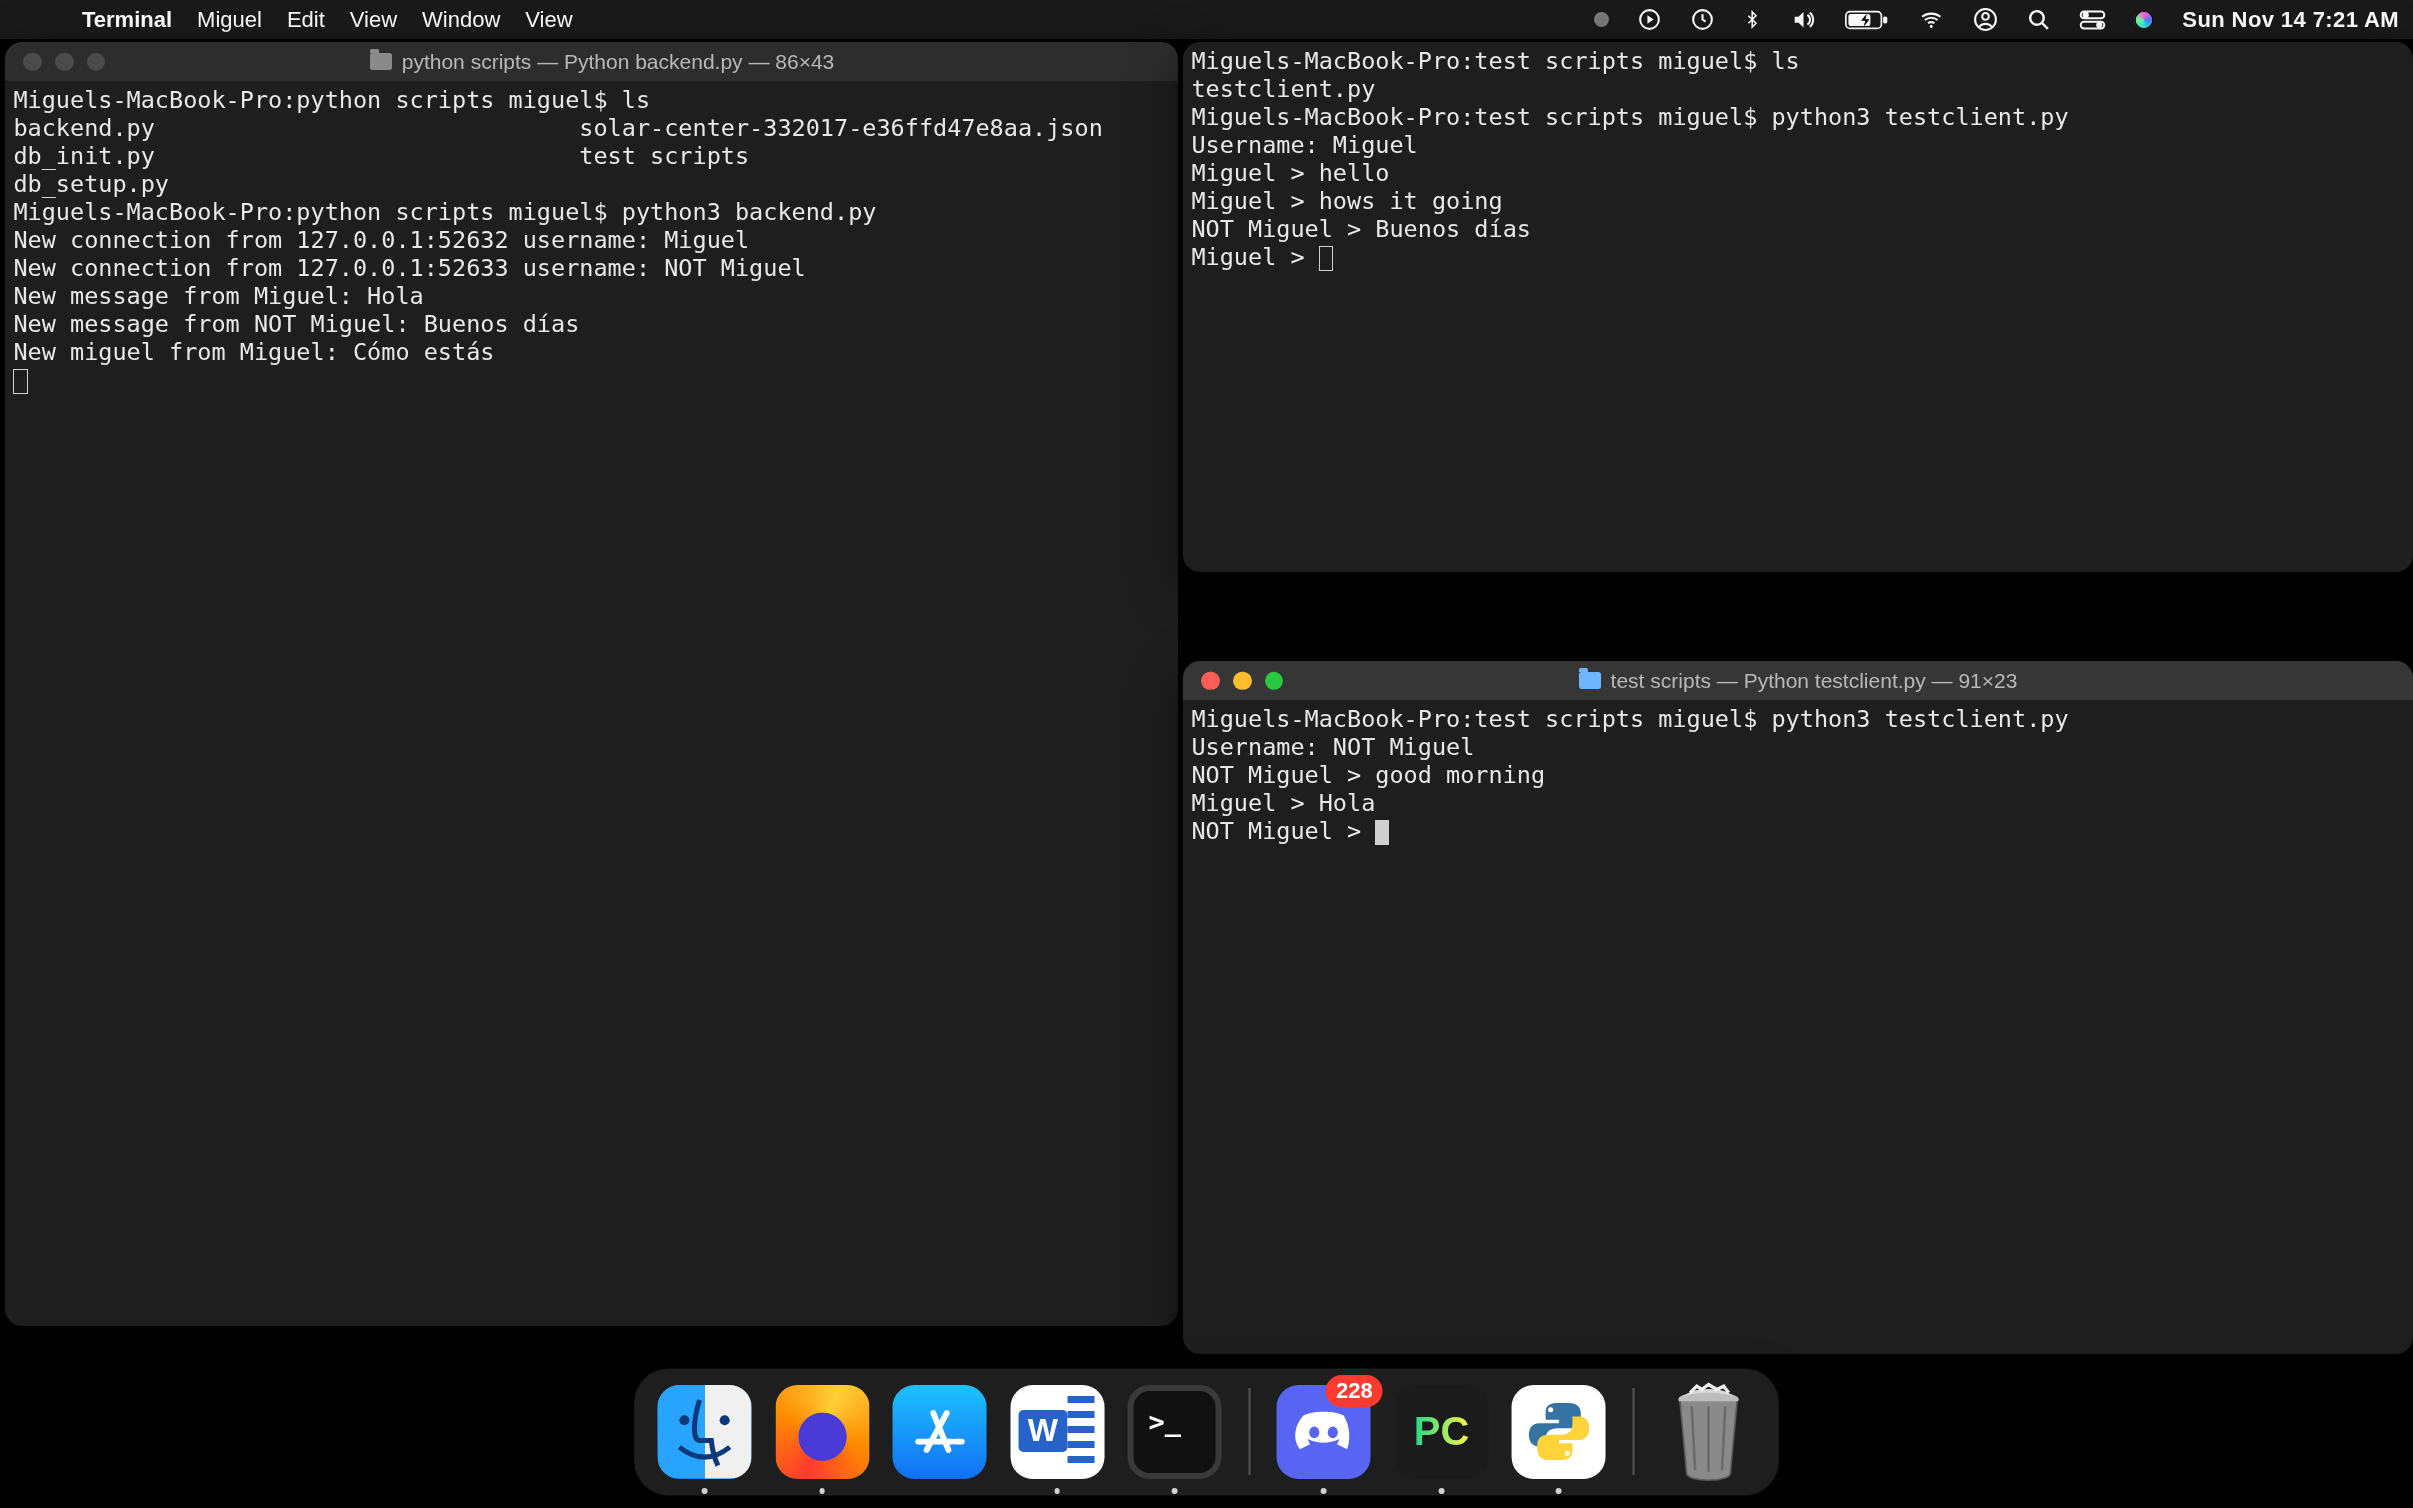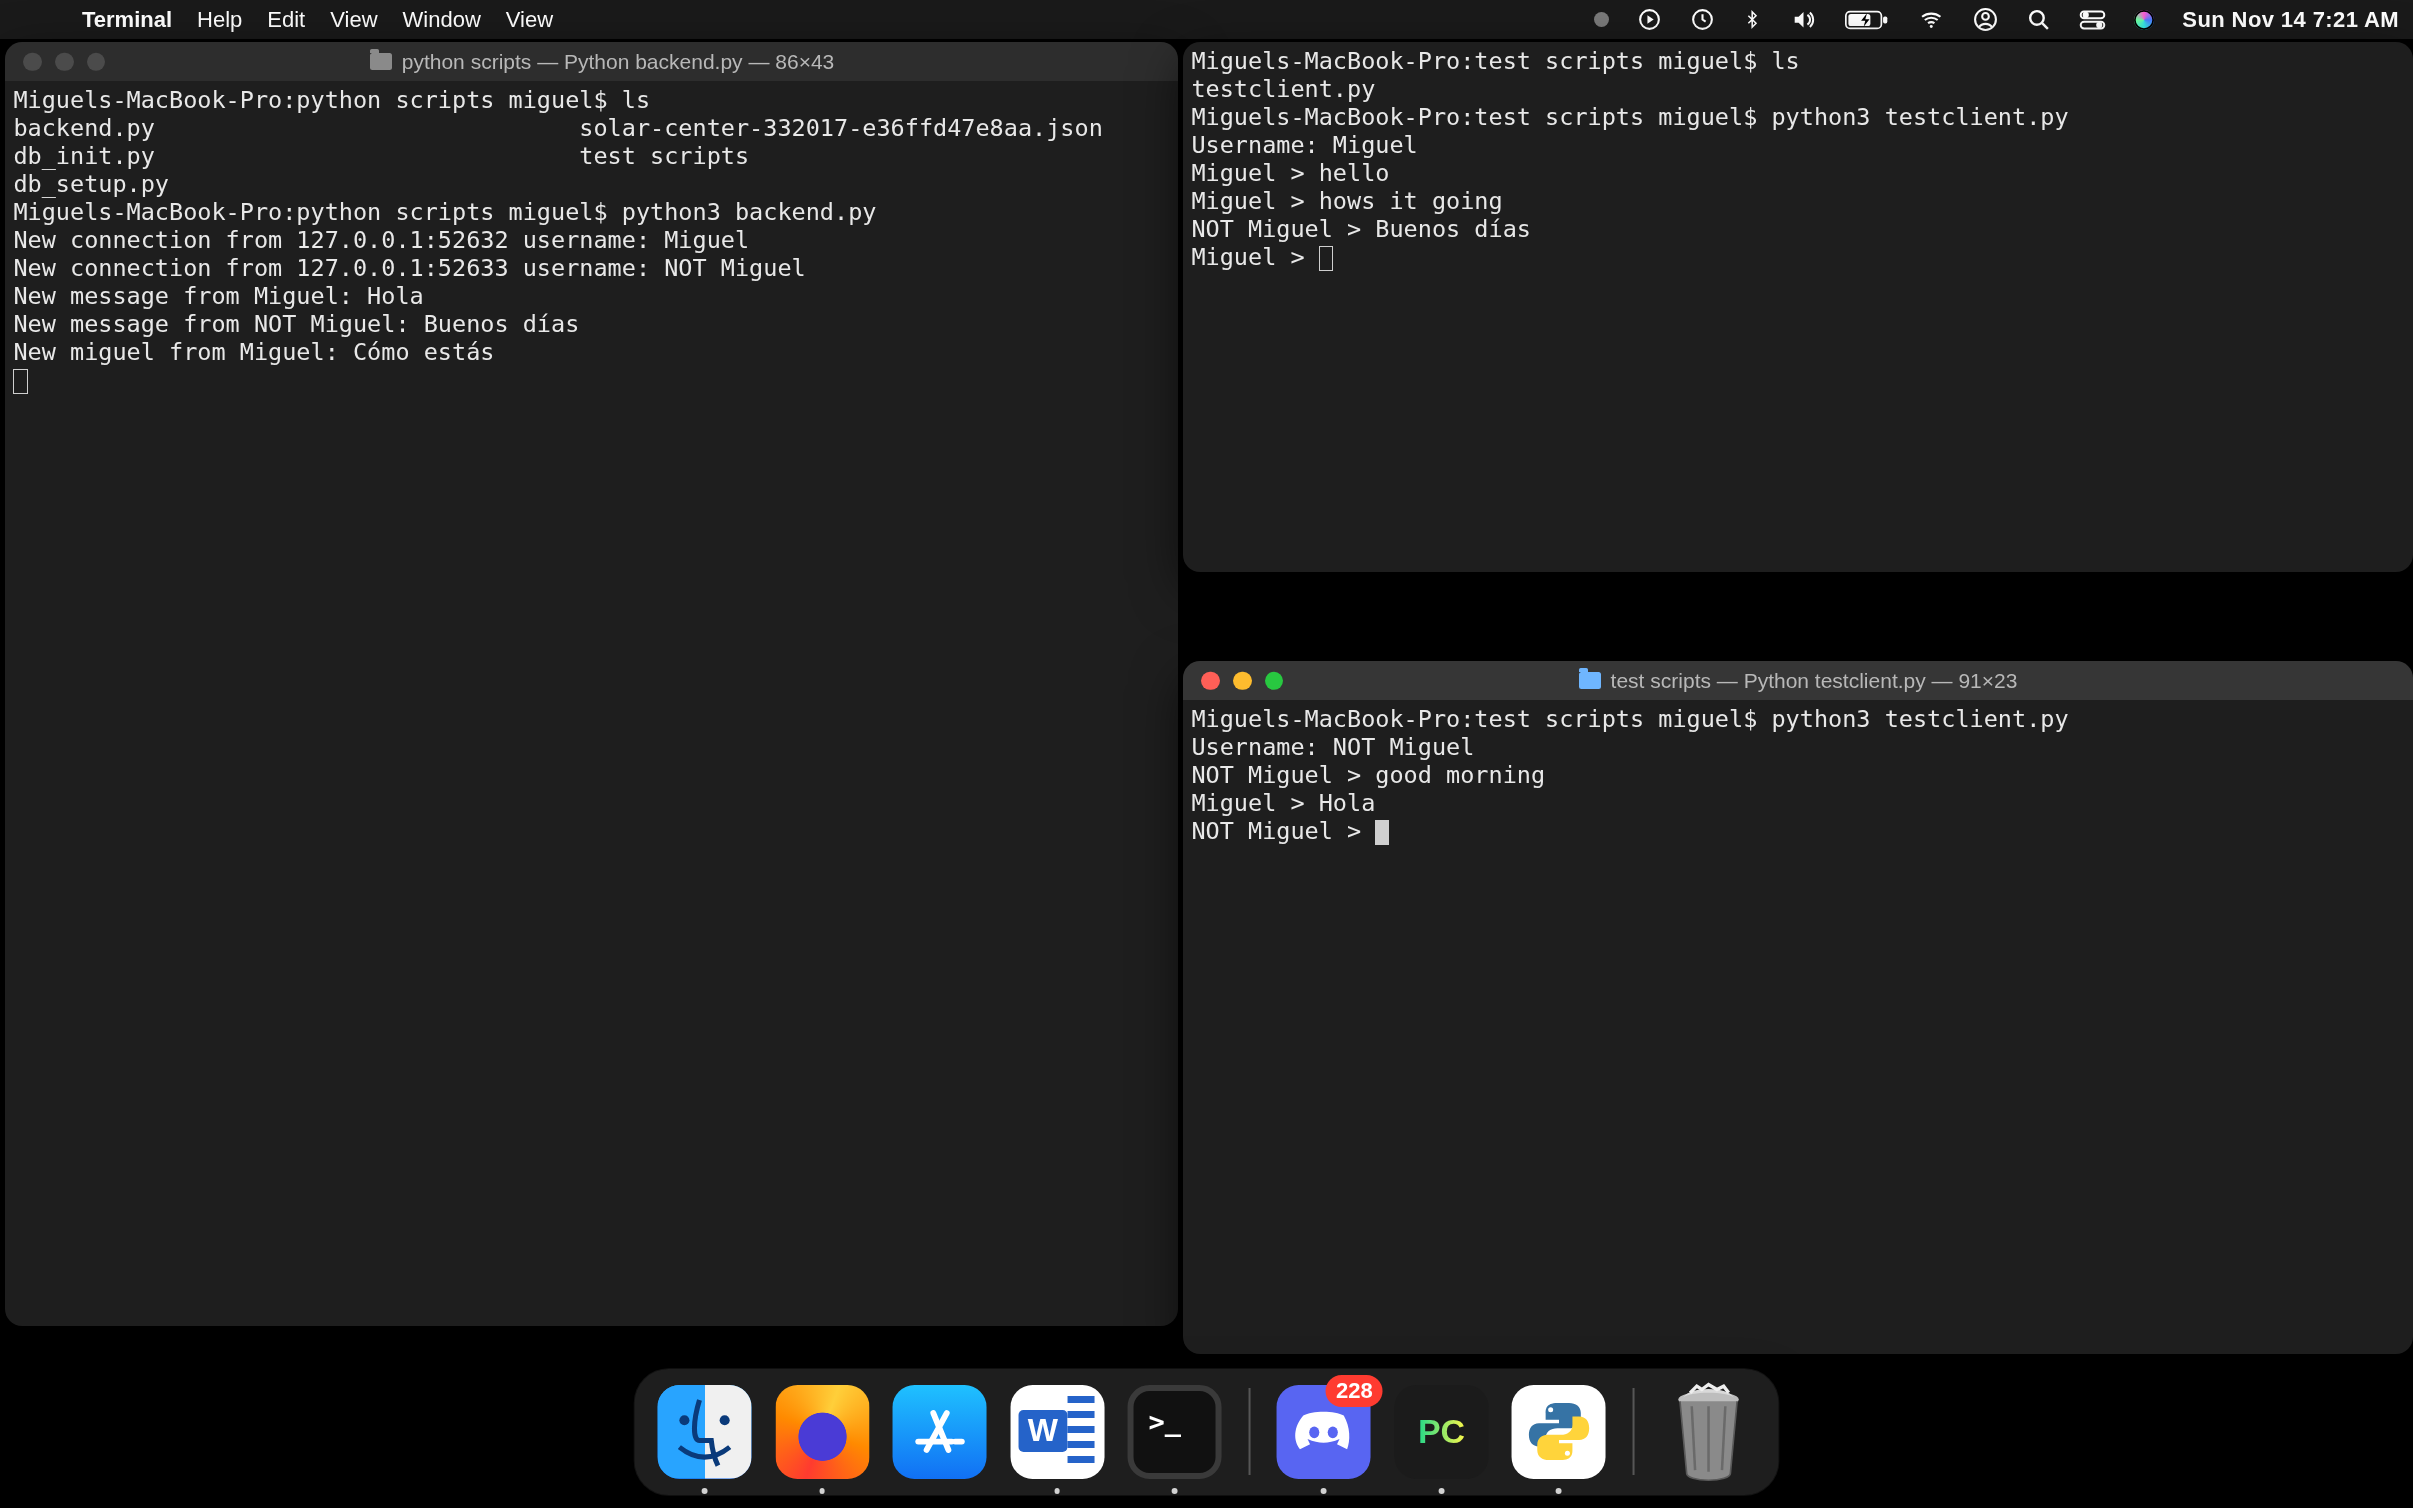--- a/index.html
+++ b/index.html
@@ -50,32 +50,32 @@
   .finder svg{position:relative;z-index:2;}
   .firefox{background:radial-gradient(circle at 50% 55%,#4a3bd6 0 34%,transparent 35%),conic-gradient(from 200deg,#ff3b2f,#ff8a00,#ffcf3a,#ff8a00,#ff3b2f);}
   .appstore{background:linear-gradient(#1fc1ff,#1170f4);}
   .word{background:#fff;position:relative;}
   .word::before{content:"W";position:absolute;left:8.4px;top:25px;width:49px;height:42px;background:#2563c9;color:#fff;display:flex;align-items:center;justify-content:center;font-size:32px;border-radius:5px;}
   .word::after{content:"";position:absolute;right:10px;top:11.7px;bottom:11.7px;width:27px;background:repeating-linear-gradient(#2563c9 0 6.7px,#fff 6.7px 15px);}
   .term-tile{background:#111;border:6.7px solid #3a3a3a;box-sizing:border-box;}
   .term-tile span{position:absolute;top:15px;left:15px;font-family:Menlo,monospace;font-size:27px;}
   .discord{background:#5865f2;}
   .pycharm{background:#1b1b1b;}
-  .pycharm span{background:linear-gradient(90deg,#21d789,#fcf84a);-webkit-background-clip:text;color:transparent;font-size:34px;font-weight:800;}
+  .pycharm span{background:linear-gradient(90deg,#21d789,#fcf84a);-webkit-background-clip:text;color:transparent;font-size:40px;font-weight:800;}
   .idle{background:#fff;}
   .badge{position:absolute;top:-10px;right:-11.7px;background:#ff3b30;color:#fff;font-size:22px;font-weight:600;padding:3.4px 10px;border-radius:42px;}
 </style>
 </head>
 <body>
 
 <div class="menubar">
   <div class="left">
     <span class="apple"></span>
     <span class="app">Terminal</span>
-    <span>Help</span>
+    <span>Miguel</span>
     <span>Edit</span>
     <span>View</span>
     <span>Window</span>
     <span>View</span>
   </div>
   <div class="right">
     <span class="gray-dot"></span>
     <span>
       <svg width="25" height="25" viewBox="0 0 24 24" fill="none" stroke="#fff" stroke-width="2">
           <circle cx="12" cy="12" r="9"></circle>

